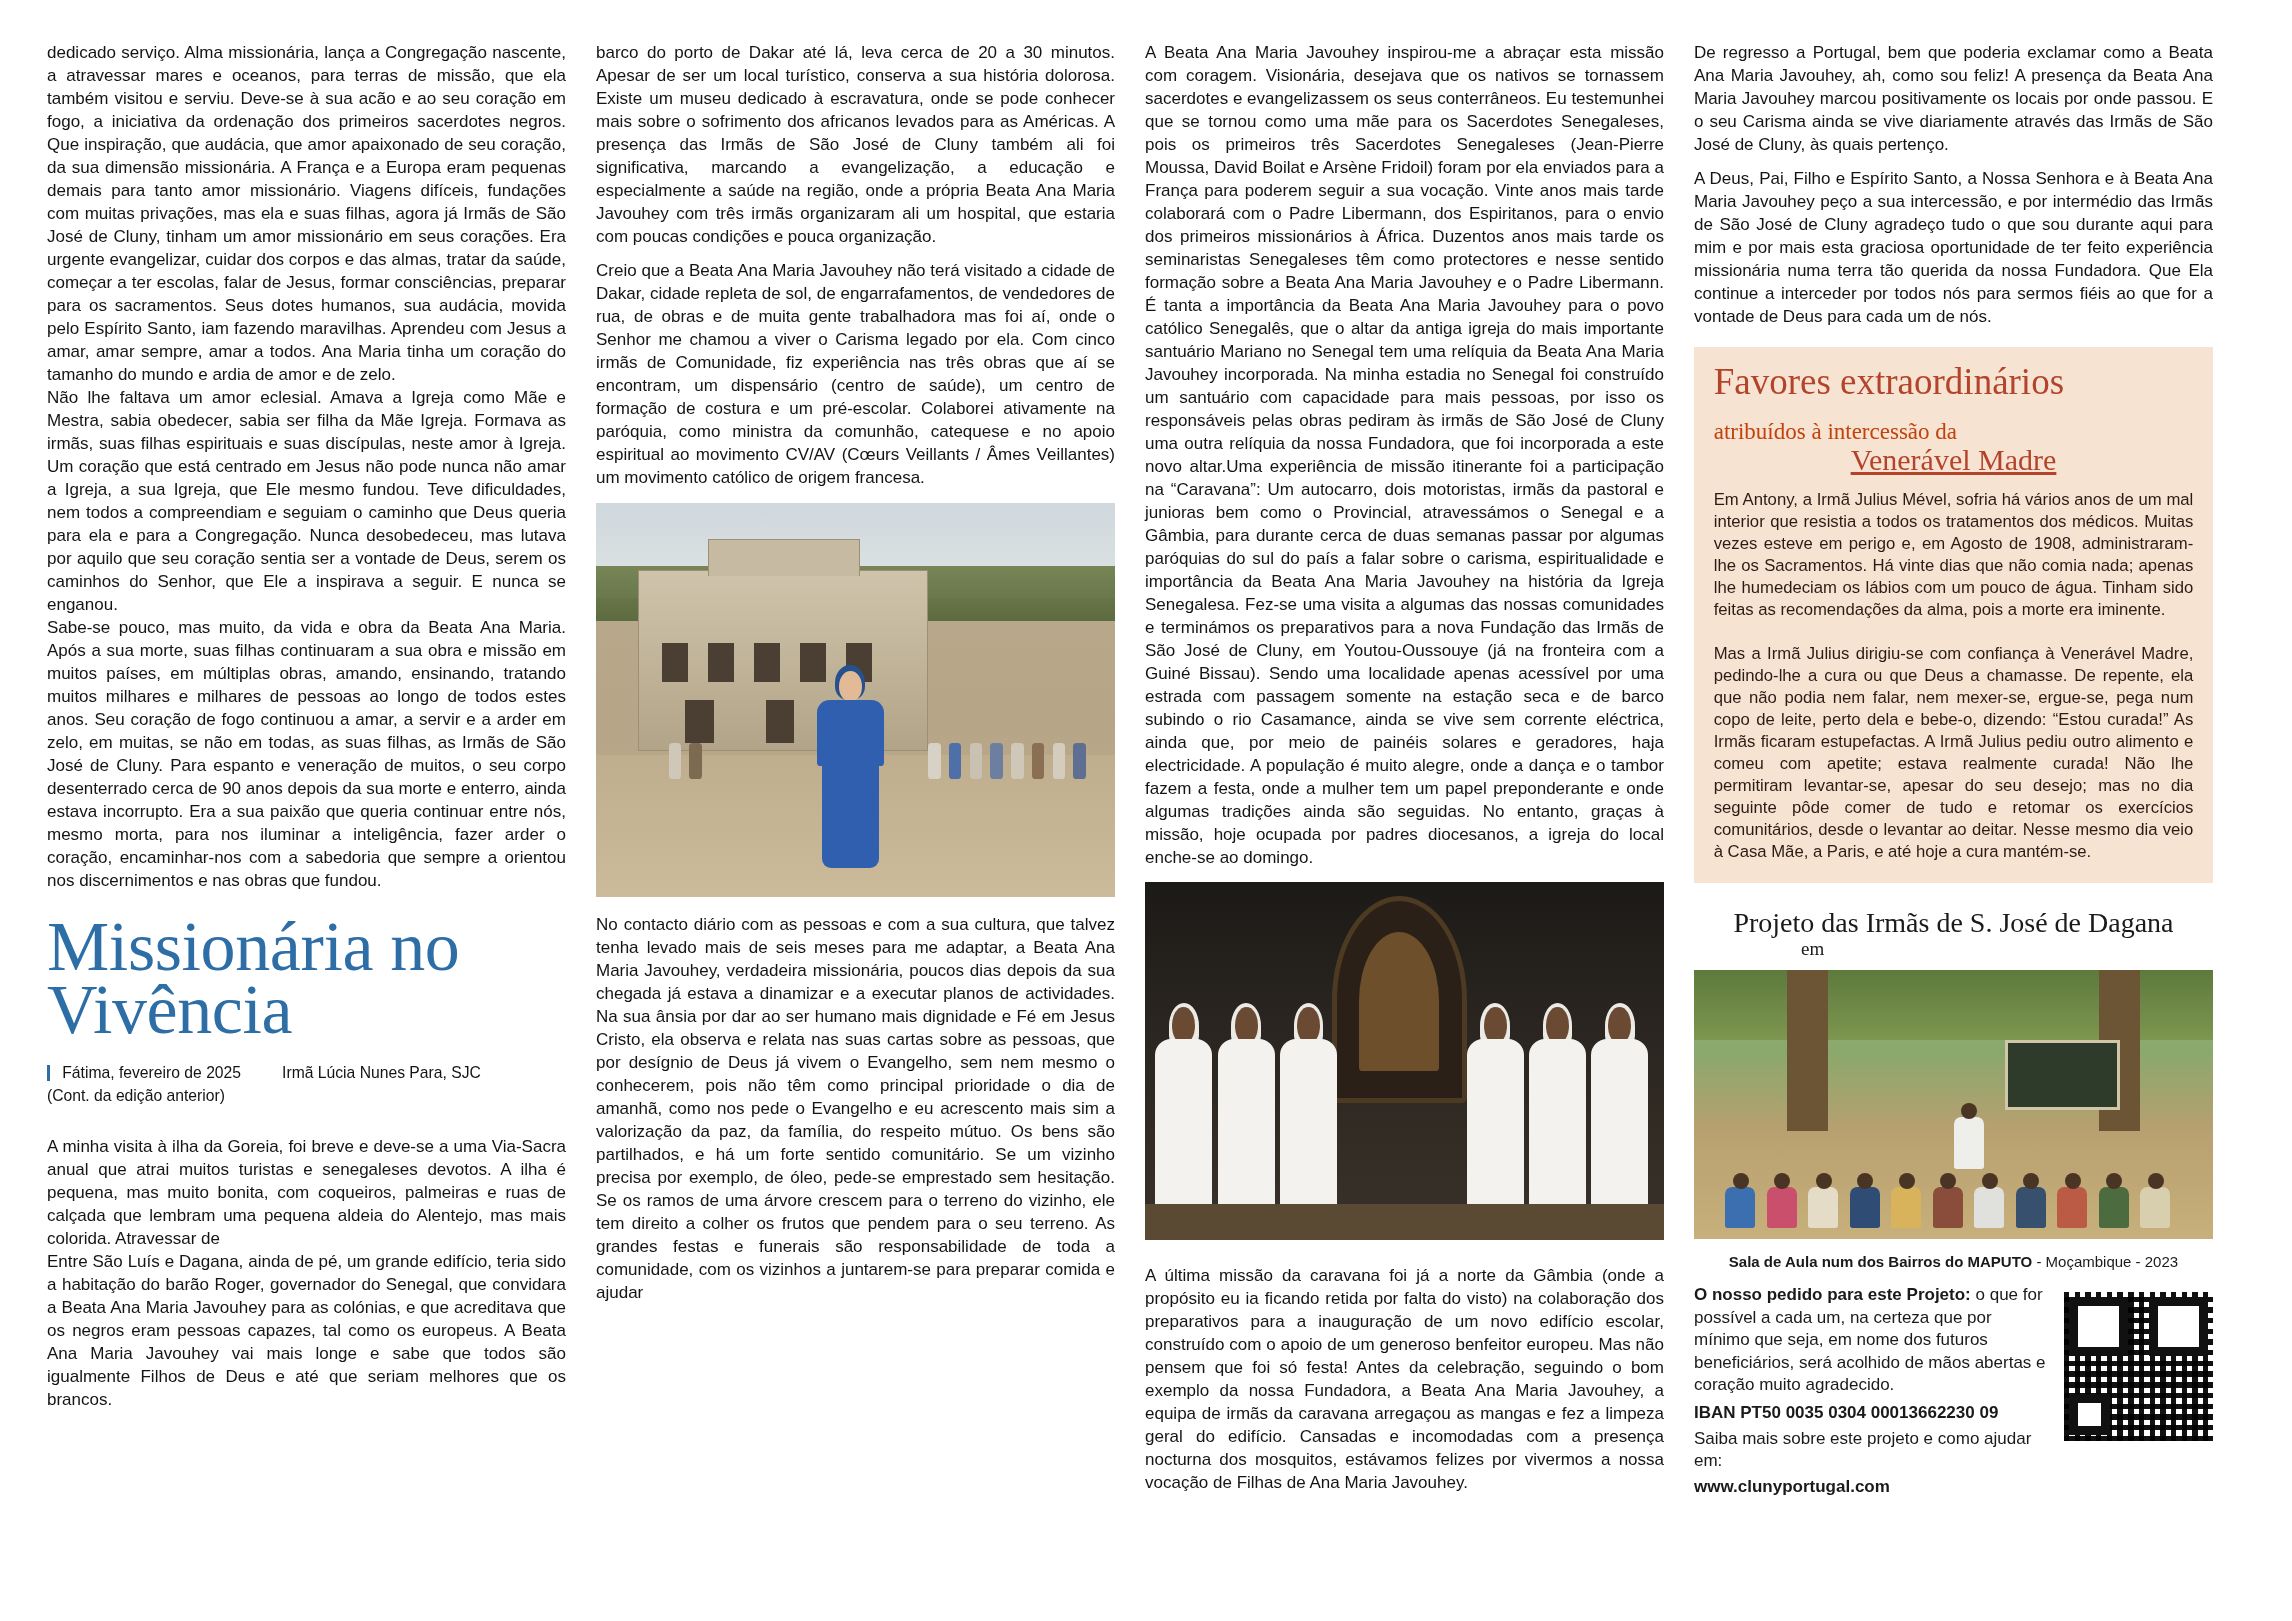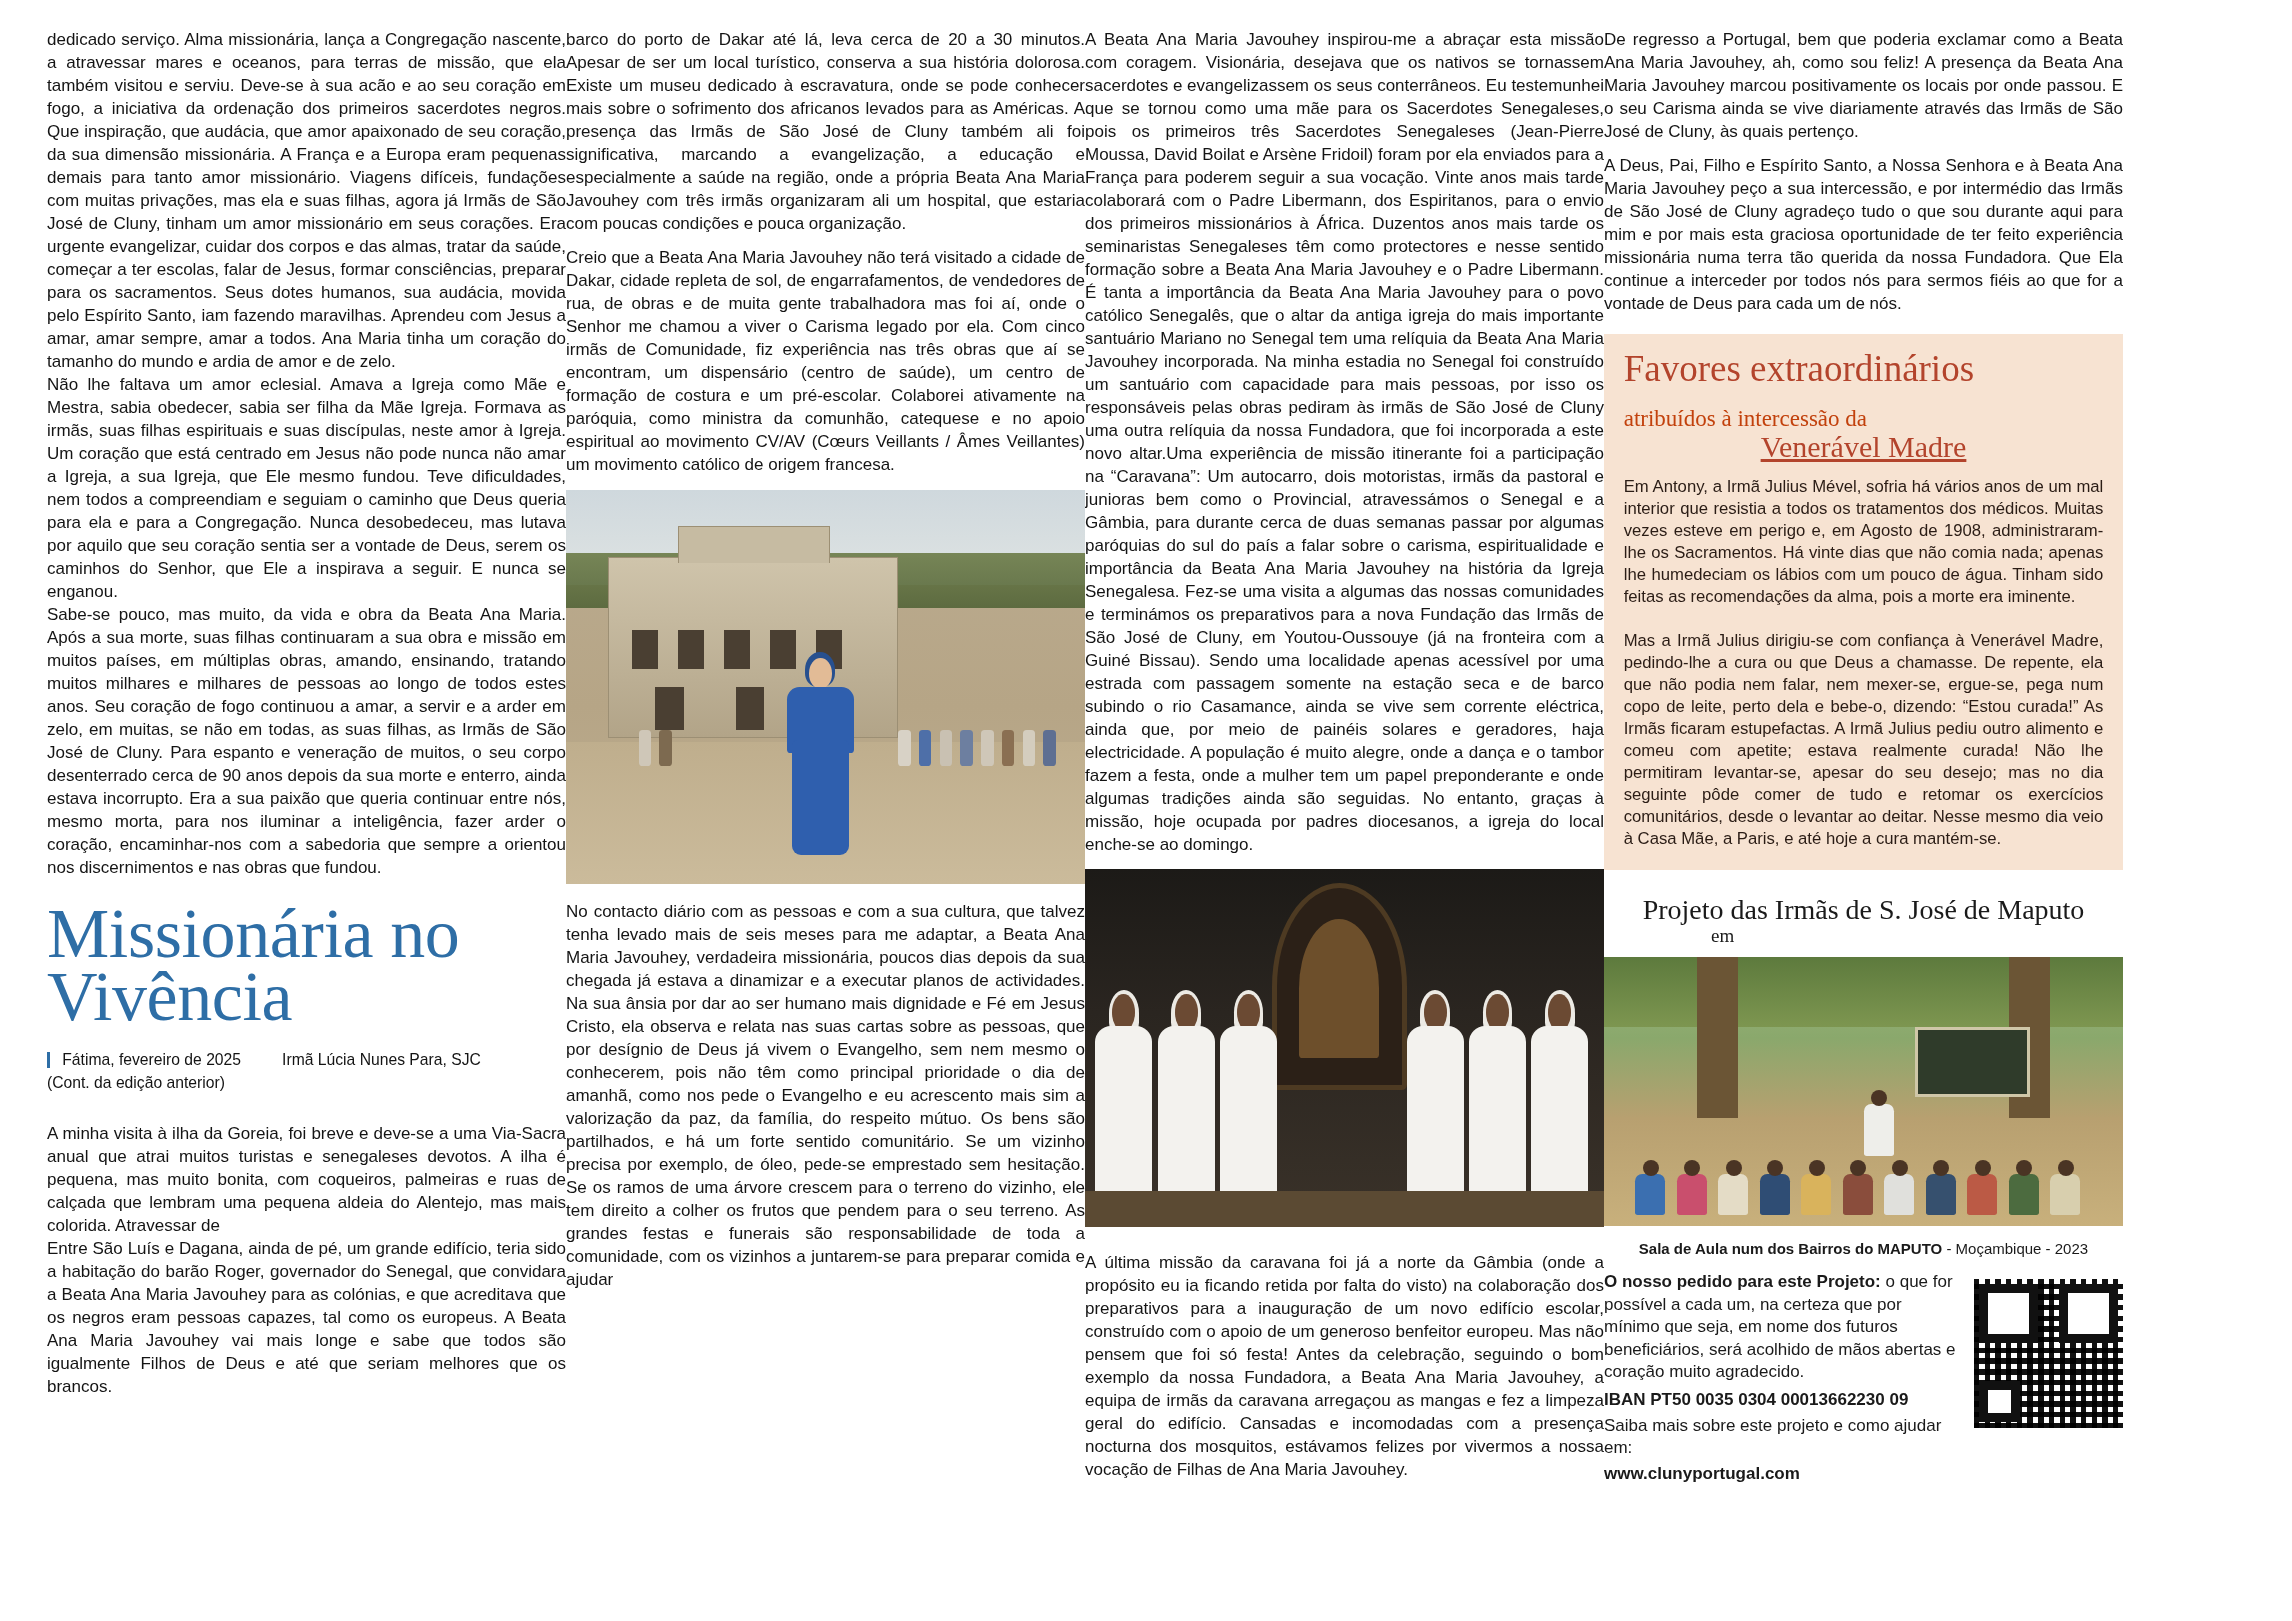--- a/index.html
+++ b/index.html
@@ -10,22 +10,23 @@
   body {
     width: 2293px; height: 1622px;
     font-family: "Liberation Sans", sans-serif;
     color: #1a1a1a;
     position: relative;
     overflow: hidden;
   }
   .page {
     position: absolute;
     inset: 0;
-    padding: 28px 47px 23px 47px;
+    padding: 41px 47px 23px 47px;
     display: flex;
+    gap: 30px;
   }
   .col {
     width: 519px;
     display: flex;
     flex-direction: column;
   }
   p {
     margin: 0 0 0 0;
     font-family: "Liberation Sans", sans-serif;
     font-size: 17px;
@@ -372,21 +373,21 @@
     <div class="box-favores">
       <h2>Favores extraordinários</h2>
       <div class="sub1">atribuídos à intercessão da</div>
       <div class="sub2">Venerável Madre</div>
       <p style="white-space:pre-line">Em Antony, a Irmã Julius Mével, sofria há vários anos de um mal interior que resistia a todos os tratamentos dos médicos. Muitas vezes esteve em perigo e, em Agosto de 1908, administraram-lhe os Sacramentos. Há vinte dias que não comia nada; apenas lhe humedeciam os lábios com um pouco de água. Tinham sido feitas as recomendações da alma, pois a morte era iminente.
 
 Mas a Irmã Julius dirigiu-se com confiança à Venerável Madre, pedindo-lhe a cura ou que Deus a chamasse. De repente, ela que não podia nem falar, nem mexer-se, ergue-se, pega num copo de leite, perto dela e bebe-o, dizendo: “Estou curada!” As Irmãs ficaram estupefactas. A Irmã Julius pediu outro alimento e comeu com apetite; estava realmente curada! Não lhe permitiram levantar-se, apesar do seu desejo; mas no dia seguinte pôde comer de tudo e retomar os exercícios comunitários, desde o levantar ao deitar. Nesse mesmo dia veio à Casa Mãe, a Paris, e até hoje a cura mantém-se.</p>
     </div>
 
     <div class="projeto-head">
-      <div class="l1">Projeto das Irmãs de S. José de Maputo</div>
+      <div class="l1">Projeto das Irmãs de S. José de Dagana</div>
       <span class="l2">em</span>
     </div>
 
     <div class="photo photo-mocambique">
       <div class="pm-canopy"></div>
       <div class="pm-tree" style="left:18%"></div>
       <div class="pm-tree" style="left:78%"></div>
       <div class="pm-board"></div>
       <div class="pm-pupil" style="left:6%;background:#3b6fb0"></div>
       <div class="pm-pupil" style="left:14%;background:#c94f6d"></div>

